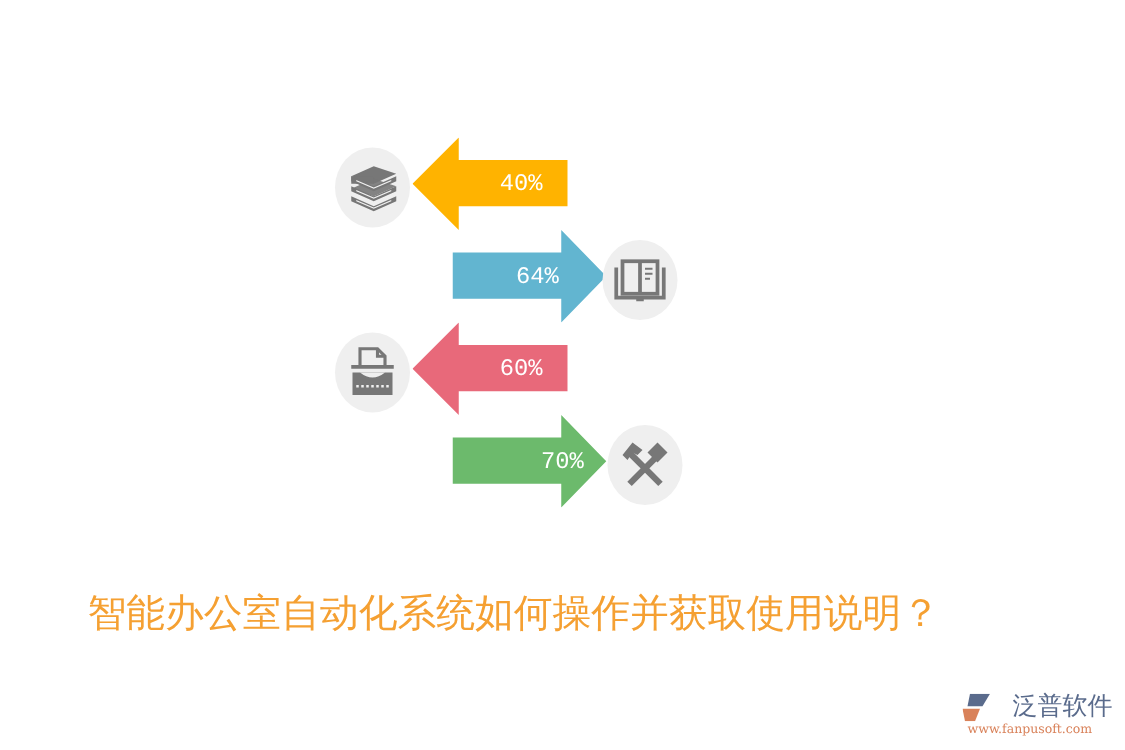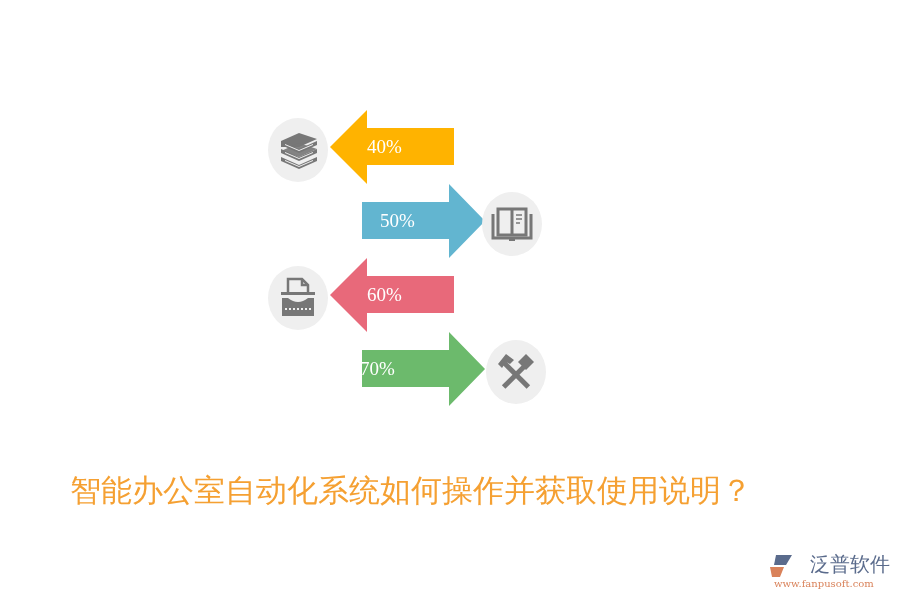--- a/index.html
+++ b/index.html
@@ -1,18 +1,18 @@
 <!DOCTYPE html>
 <html><head>
 <meta charset="utf-8">
 <style>
   html, body { margin:0; padding:0; }
   body { width:900px; height:600px; background:#ffffff; position:relative; overflow:hidden; font-family:"Liberation Sans", sans-serif; }
   .arrow { position:absolute; }
-  .arrow-label { position:absolute; color:#ffffff; font-size:19px; text-align:left; font-family:Liberation Serif, serif; }
+  .arrow-label { position:absolute; color:#ffffff; font-size:19px; text-align:right; font-family:Liberation Mono, monospace; }
   .icon-circle { position:absolute; width:60px; height:64px; border-radius:50%; background:#efefef; display:flex; align-items:center; justify-content:center; }
   .title { position:absolute; left:70px; top:433px; font-size:31px; color:#f5a032; font-family:"DejaVu Sans", sans-serif; letter-spacing:0px; white-space:nowrap;margin-top:37px; }
   .logo { position:absolute; left:768px; top:553px; width:125px; height:40px; }
   .logo-text { position:absolute; left:42px; top:-2px; font-size:20px; color:#5a6b8c; font-family:"DejaVu Sans", sans-serif; white-space:nowrap; }
   .logo-url { position:absolute; left:6px; top:25px; font-size:10px; color:#d9825a; font-family:"DejaVu Serif", serif; white-space:nowrap; }
 </style>
 </head>
 <body>
 
 <svg class="arrow" style="left:330px;top:110px;" width="126" height="74" viewBox="0 0 126 74">
@@ -33,21 +33,21 @@
       <path d="M8,15 L22,21 L36,15 L36,16 L22,22 L8,16 Z"></path>
       <path d="M8,23 L22,29 L36,23 L36,24 L22,30 L8,24 Z"></path>
       <path d="M8,31 L22,37 L36,31 L36,32 L22,38 L8,32 Z"></path>
     </g>
   </svg>
 </div>
 
 <svg class="arrow" style="left:362px;top:184px;" width="124" height="74" viewBox="0 0 124 74">
   <polygon points="0,18 87,18 87,0 123,37 87,74 87,55 0,55" fill="#62b5d0"></polygon>
 </svg>
-<div class="arrow-label" style="left:380px;top:210px;width:67px;">50%</div>
+<div class="arrow-label" style="left:380px;top:210px;width:67px;">64%</div>
 <div class="icon-circle" style="left:482px;top:192px;">
   <svg width="44" height="40" viewBox="0 0 44 40">
     <g fill="none" stroke="#777" stroke-width="3">
       <rect x="8" y="5" width="28" height="26"></rect>
       <line x1="22" y1="5" x2="22" y2="31"></line>
       <path d="M3,10 L3,34 L41,34 L41,10"></path>
     </g>
     <rect x="19" y="34" width="6" height="3" fill="#777"></rect>
     <g stroke="#777" stroke-width="1.5">
       <line x1="26" y1="11" x2="32" y2="11"></line>
@@ -78,21 +78,21 @@
         <rect x="23" y="32" width="2" height="2"></rect>
         <rect x="27" y="32" width="2" height="2"></rect>
         <rect x="31" y="32" width="2" height="2"></rect>
     </g>
   </svg>
 </div>
 
 <svg class="arrow" style="left:362px;top:332px;" width="124" height="74" viewBox="0 0 124 74">
   <polygon points="0,18 87,18 87,0 123,37 87,74 87,55 0,55" fill="#6cba6c"></polygon>
 </svg>
-<div class="arrow-label" style="left:360px;top:358px;width:67px;">70%</div>
+<div class="arrow-label" style="left:400px;top:358px;width:67px;">70%</div>
 <div class="icon-circle" style="left:486px;top:340px;">
   <svg width="40" height="40" viewBox="0 0 40 40">
     <g fill="#777">
       <rect x="17" y="6" width="5" height="34" transform="rotate(-45 20 22)"></rect>
       <rect x="18" y="6" width="5" height="34" transform="rotate(45 20 22)"></rect>
       <polygon points="2,12 10,2 18,8 14,12 10,10 6,16"></polygon>
       <polygon points="22,10 30,2 38,10 30,18"></polygon>
     </g>
   </svg>
 </div>

